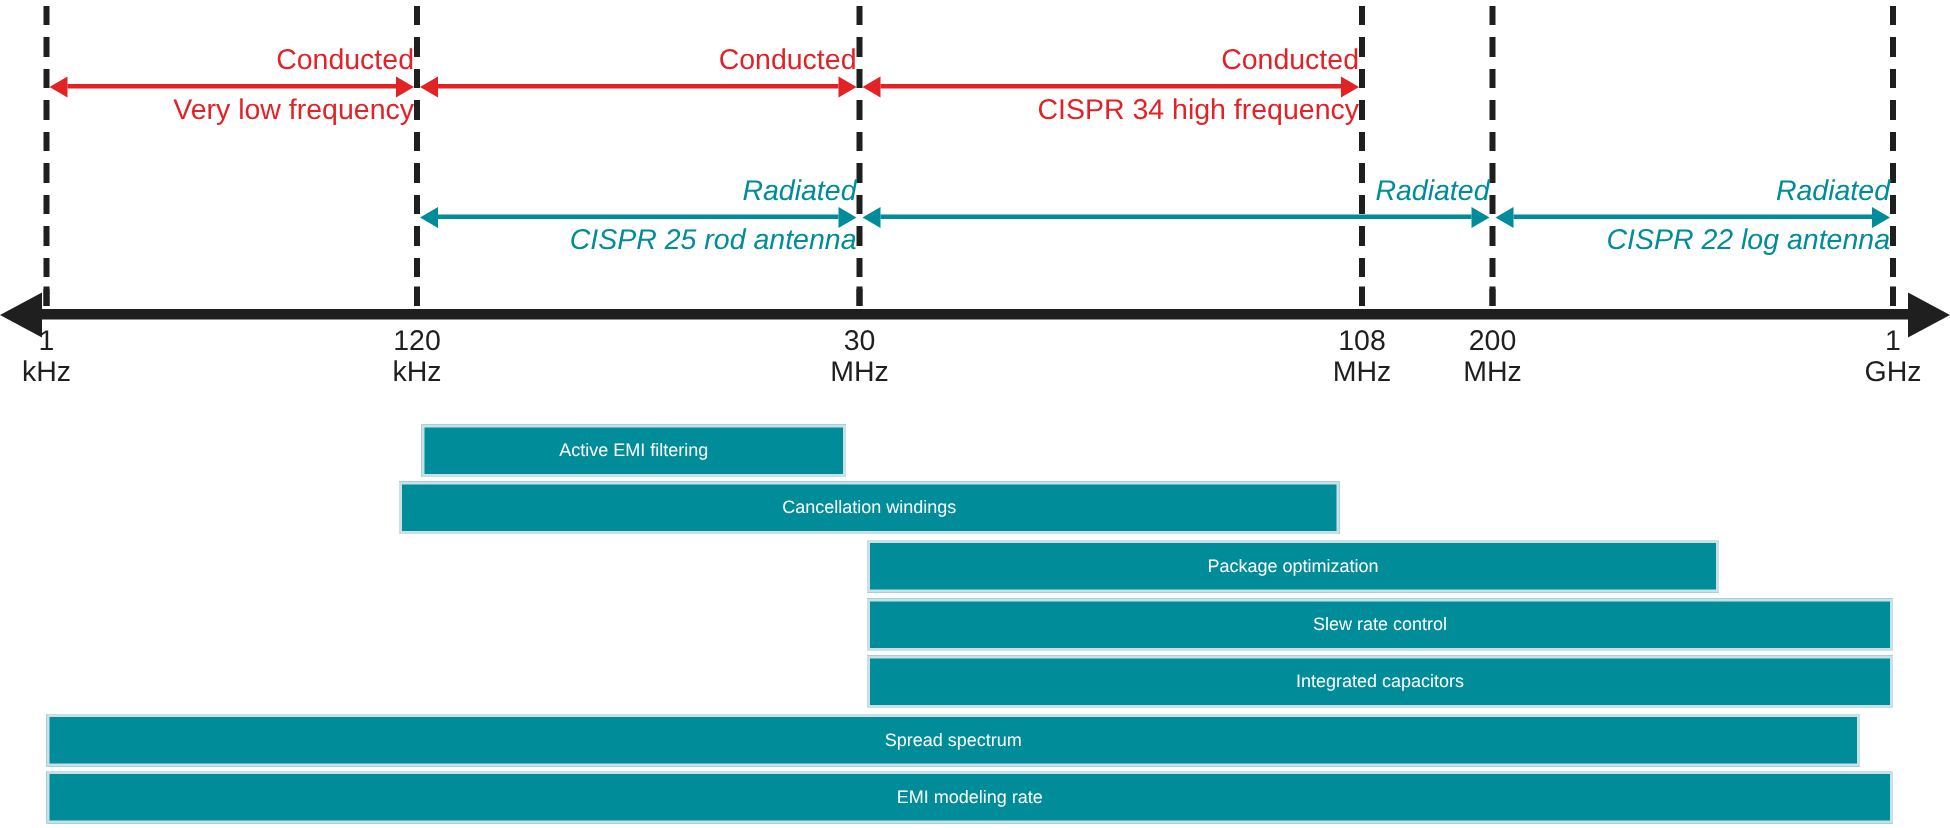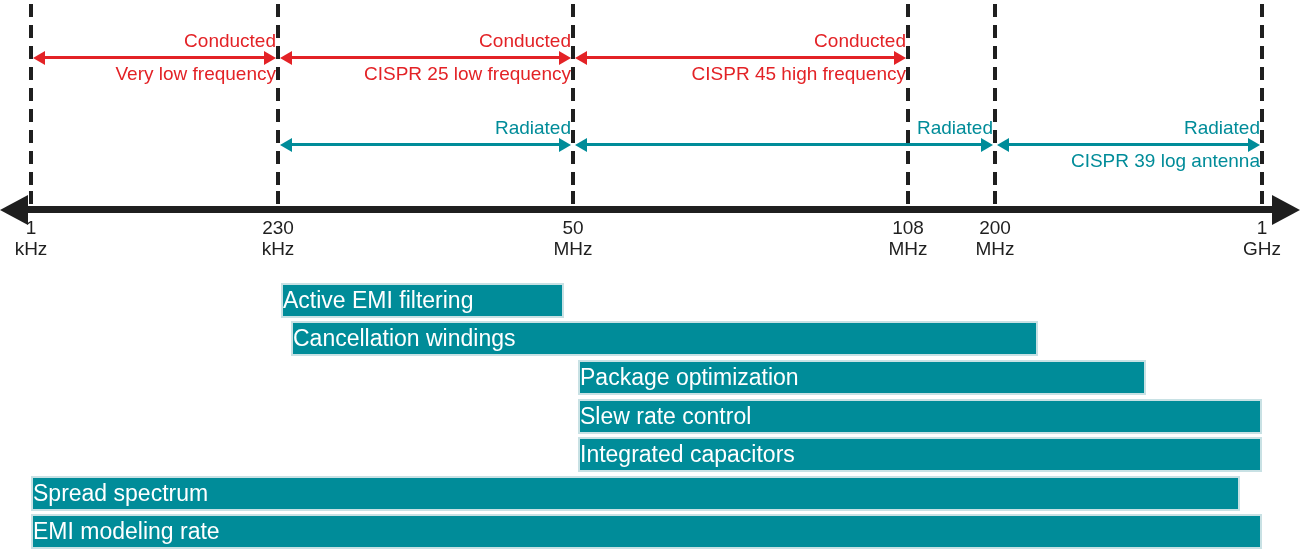--- a/index.html
+++ b/index.html
@@ -39,21 +39,21 @@
     flex-direction: column;
     text-align: right;
   }
   .range .l1, .range .l2 {
     font-size: 19px;
     line-height: 24px;
     height: 24px;
     white-space: nowrap;
   }
   .range.red { color: var(--red); }
-  .range.teal { color: var(--teal); }
+  .range.teal { color: var(--teal); font-style: italic; }
   .arrow-line {
     position: relative;
     height: 3px;
     margin: 3px 12px;
   }
   .range.red .arrow-line { background: var(--red); }
   .range.teal .arrow-line { background: var(--teal); }
   .arrow-line::before, .arrow-line::after {
     content: "";
     position: absolute;
@@ -101,22 +101,23 @@
     line-height: 21px;
     color: var(--axis);
   }
   
   .bar {
     position: absolute;
     height: 35px;
     background: var(--bar-fill);
     border: 2px solid var(--bar-border);
     color: var(--bar-text);
-    font-size: 23px;
+    font-size: 12px;
     line-height: 31px;
+    text-align: center;
     white-space: nowrap;
   }
 </style>
 </head>
 <body>
 
 <div class="canvas">
 
   <div class="dash" style="left:29px"></div>
   <div class="dash" style="left:276px"></div>
@@ -126,79 +127,79 @@
   <div class="dash" style="left:1260px"></div>
 
   <div class="range red" style="left:33px; top:29px; width:243px">
     <div class="l1">Conducted</div>
     <div class="arrow-line"></div>
     <div class="l2">Very low frequency</div>
   </div>
   <div class="range red" style="left:280px; top:29px; width:291px">
     <div class="l1">Conducted</div>
     <div class="arrow-line"></div>
-    <div class="l2">CISPR 25 low frequency</div>
   </div>
   <div class="range red" style="left:575px; top:29px; width:331px">
     <div class="l1">Conducted</div>
     <div class="arrow-line"></div>
-    <div class="l2">CISPR 45 high frequency</div>
+    <div class="l2">CISPR 34 high frequency</div>
   </div>
 
   <div class="range teal" style="left:280px; top:116px; width:291px">
     <div class="l1">Radiated</div>
     <div class="arrow-line"></div>
+    <div class="l2">CISPR 25 rod antenna</div>
   </div>
   <div class="range teal" style="left:575px; top:116px; width:418px">
     <div class="l1">Radiated</div>
     <div class="arrow-line"></div>
   </div>
   <div class="range teal" style="left:997px; top:116px; width:263px">
     <div class="l1">Radiated</div>
     <div class="arrow-line"></div>
-    <div class="l2">CISPR 39 log antenna</div>
+    <div class="l2">CISPR 22 log antenna</div>
   </div>
 
   <div class="axis-line"></div>
   <div class="axis-head left"></div>
   <div class="axis-head right"></div>
 
   <div class="tick" style="left:29px"></div>
   <div class="tick" style="left:276px"></div>
   <div class="tick" style="left:571px"></div>
   <div class="tick" style="left:906px"></div>
   <div class="tick" style="left:993px"></div>
   <div class="tick" style="left:1260px"></div>
 
   <div class="tick-label" style="left:-14px">
     <div>1</div>
     <div>kHz</div>
   </div>
   <div class="tick-label" style="left:233px">
-    <div>230</div>
+    <div>120</div>
     <div>kHz</div>
   </div>
   <div class="tick-label" style="left:528px">
-    <div>50</div>
+    <div>30</div>
     <div>MHz</div>
   </div>
   <div class="tick-label" style="left:863px">
     <div>108</div>
     <div>MHz</div>
   </div>
   <div class="tick-label" style="left:950px">
     <div>200</div>
     <div>MHz</div>
   </div>
   <div class="tick-label" style="left:1217px">
     <div>1</div>
     <div>GHz</div>
   </div>
 
   <div class="bar" style="left:281px; top:283px; width:283px">Active EMI filtering</div>
-  <div class="bar" style="left:291px; top:321px; width:747px">Cancellation windings</div>
+  <div class="bar" style="left:266px; top:321px; width:627px">Cancellation windings</div>
   <div class="bar" style="left:578px; top:360px; width:568px">Package optimization</div>
   <div class="bar" style="left:578px; top:399px; width:684px">Slew rate control</div>
   <div class="bar" style="left:578px; top:437px; width:684px">Integrated capacitors</div>
   <div class="bar" style="left:31px;  top:476px; width:1209px">Spread spectrum</div>
   <div class="bar" style="left:31px;  top:514px; width:1231px">EMI modeling rate</div>
 
 </div>
 
 </body></html>

